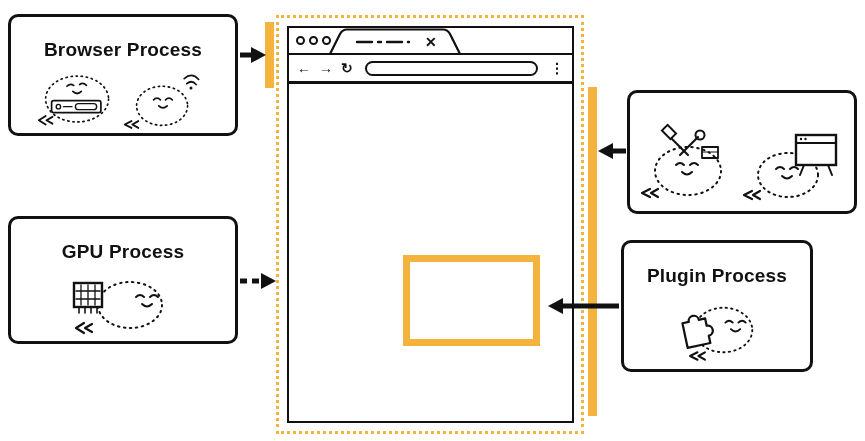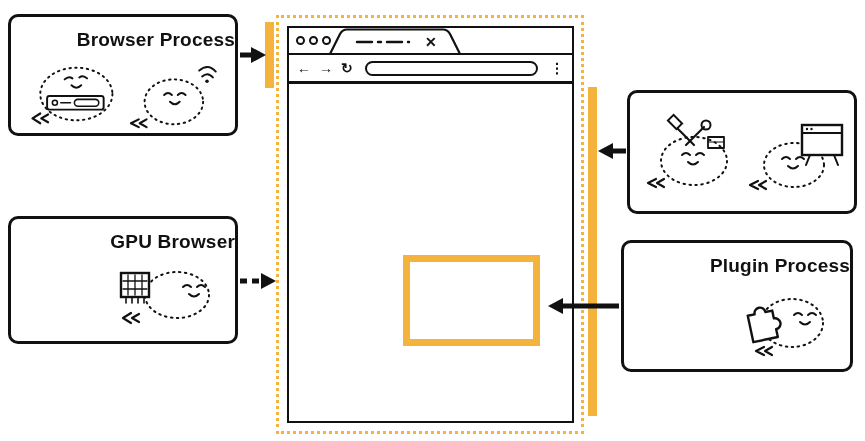--- a/index.html
+++ b/index.html
@@ -3,22 +3,22 @@
 <meta charset="utf-8">
 <style>
   * { box-sizing: border-box; margin: 0; padding: 0; }
   html,body { background:#ffffff; }
   body { font-family:"Liberation Sans", sans-serif; color:#111; }
 
   .canvas { position:relative; width:865px; height:441px; background:#fff; overflow:hidden; }
 
   
   .pbox { position:absolute; background:#fff; border:3px solid var(--ink,#111);
-          border-radius:10px; display:flex; flex-direction:column; align-items:flex-end;
-          padding-top:12px; }
+          border-radius:10px; display:flex; flex-direction:column; align-items:center;
+          padding-top:22px; }
   .pbox .label { font-size:19px; font-weight:700; letter-spacing:.2px; white-space:nowrap; }
   .doodle { margin-top:4px; }
 
   
   .frame { position:absolute; border:3px dotted var(--accent,#F3B33D); }
   .bar   { position:absolute; background:var(--accent,#F3B33D); }
 
   
   .bwindow { position:absolute; background:#fff; border:2.5px solid var(--ink,#111);
              display:flex; flex-direction:column; }
@@ -101,21 +101,21 @@
         <path class="ln" d="M178,16 q9,-8 17,1" stroke-width="2"></path>
       </g>
       <g>
         <path class="ln" d="M116,66 L108,70 L116,74" stroke-width="2.2"></path>
         <path class="ln" d="M124,66 L117,70 L124,74" stroke-width="2.2"></path>
       </g>
     </svg>
   </div>
 
   <div class="pbox" style="left:8px; top:216px; width:230px; height:128px;">
-    <div class="label">GPU Browser</div>
+    <div class="label">GPU Process</div>
     <svg class="doodle" width="130" height="74" viewBox="0 0 130 74">
       <ellipse class="ln" cx="72" cy="38" rx="32" ry="23" stroke-width="2" stroke-dasharray="1.5 4.5"></ellipse>
       <g>
         <rect x="16" y="16" width="28" height="24" fill="#fff" stroke="#111" stroke-width="2.4"></rect>
         <line class="ln" x1="23" y1="18" x2="23" y2="38" stroke-width="1.3"></line>
         <line class="ln" x1="30" y1="18" x2="30" y2="38" stroke-width="1.3"></line>
         <line class="ln" x1="37" y1="18" x2="37" y2="38" stroke-width="1.3"></line>
         <line class="ln" x1="18" y1="24" x2="42" y2="24" stroke-width="1.3"></line>
         <line class="ln" x1="18" y1="32" x2="42" y2="32" stroke-width="1.3"></line>
         <line class="ln" x1="21" y1="41" x2="21" y2="46" stroke-width="1.6"></line>
@@ -163,21 +163,21 @@
       <path class="ln" d="M140,50 q4,-4 8,0" stroke-width="2"></path>
       <path class="ln" d="M154,50 q4,-4 8,0" stroke-width="2"></path>
       <path class="ln" d="M146,57 q5,5 10,0" stroke-width="2"></path>
       <g>
         <path class="ln" d="M116,72 L108,76 L116,80" stroke-width="2.2"></path>
         <path class="ln" d="M124,72 L117,76 L124,80" stroke-width="2.2"></path>
       </g>
     </svg>
   </div>
 
-  <div class="pbox" style="left:621px; top:240px; width:232px; height:132px;">
+  <div class="pbox" style="left:621px; top:240px; width:192px; height:132px;">
     <div class="label">Plugin Process</div>
     <svg class="doodle" width="130" height="84" viewBox="0 0 130 84">
       <ellipse class="ln" cx="72" cy="42" rx="31" ry="24" stroke-width="2" stroke-dasharray="1.5 4.5"></ellipse>
       <g transform="rotate(-12 42 44)">
         <path d="M30,32 h7 a5.5,5.5 0 1 1 11,0 h7 v8 a5.5,5.5 0 1 1 0,11 v8 h-25 z" fill="#fff" stroke="#111" stroke-width="2.4" stroke-linejoin="round"></path>
       </g>
       <path class="ln" d="M74,34 q4,-4 8,0" stroke-width="2"></path>
       <path class="ln" d="M88,34 q4,-4 8,0" stroke-width="2"></path>
       <path class="ln" d="M80,41 q5,5 10,0" stroke-width="2"></path>
       <g>

